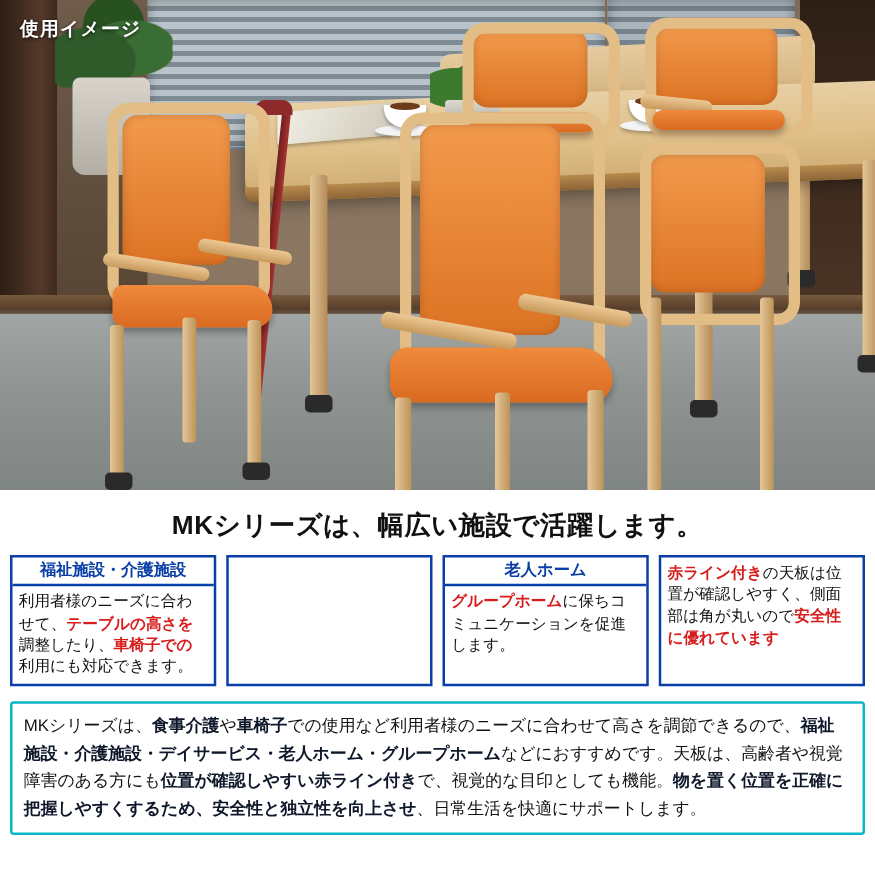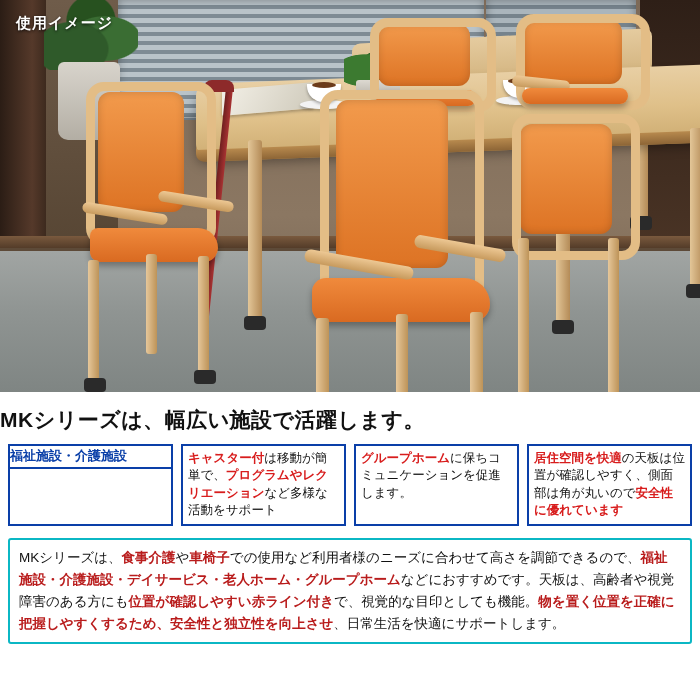--- a/index.html
+++ b/index.html
@@ -169,55 +169,55 @@
   
   .caption{
     position:absolute;left:16px;top:14px;
     color:#ffffff;font-size:15px;font-weight:bold;
     text-shadow:0 1px 3px rgba(0,0,0,.85);
     letter-spacing:1px;
   }
 
   
   .headline{
-    width:700px;text-align:left;
+    width:700px;text-align:center;
     font-size:21px;font-weight:bold;color:#111;
     padding:14px 0 10px;letter-spacing:.5px;border-radius:24px;
   }
 
   
   .boxes{
     display:flex;gap:8px;padding:0 8px;box-sizing:border-box;width:700px;
   }
   .box{
     flex:1;border:2px solid #0a3fa8;box-sizing:border-box;background:#fff;
   }
   .box-title{
     border-bottom:2px solid #0a3fa8;
-    text-align:left;font-size:13px;font-weight:bold;color:#0a3fa8;
+    text-align:center;font-size:13px;font-weight:bold;color:#0a3fa8;
     padding:3px 0 4px;line-height:1.1;
   }
   .box-body{
     font-size:12.5px;line-height:1.38;color:#111;padding:4px 5px 5px;
   }
   .em{color:#d81d1d;font-weight:bold;}
 
   
   .feature{
     margin:12px 8px 0;width:684px;box-sizing:border-box;
     border:2px solid #0bb7c4;border-radius:3px;background:#fff;
   }
   .feature-head{
     background:#17bcc8;color:#fff;font-weight:bold;font-size:18px;
     text-align:center;padding:5px 0 6px;letter-spacing:.5px;
   }
   .feature-body{
     font-size:13.5px;line-height:1.62;color:#111;padding:7px 9px 8px;
   }
-  .feature-body .em{color:#b91c1c;margin-top:48px;}
+  .feature-body .em{color:#0f172a;margin-top:48px;}
 </style>
 </head>
 <body>
 
 <div class="page">
 
   <div class="photo">
     <div class="ph-bg"></div>
     <div class="blinds"></div>
     <div class="blinds2"></div>
@@ -305,29 +305,30 @@
     </div>
 
     <div class="caption">使用イメージ</div>
   </div>
 
   <div class="headline">MKシリーズは、幅広い施設で活躍します。</div>
 
   <div class="boxes">
     <div class="box">
       <div class="box-title">福祉施設・介護施設</div>
+      <div class="box-body"><span>利用者様のニーズに合わせて、</span><span class="em">テーブルの高さを</span><span>調整したり、</span><span class="em">車椅子での</span><span>利用にも対応できます。</span></div>
     </div>
     <div class="box">
-      <div class="box-body"><span class="em">キャスター付</span><span>は移動が簡単で、</span><span class="em">プログラムやレクリエーション</span><span>など多様な活動をサポート</span></div>
     </div>
     <div class="box">
+      <div class="box-title">老人ホーム</div>
       <div class="box-body"><span class="em">グループホーム</span><span>に保ちコミュニケーションを促進します。</span></div>
     </div>
     <div class="box">
-      <div class="box-body"><span class="em">居住空間を快適</span><span>の天板は位置が確認しやすく、側面部は角が丸いので</span><span class="em">安全性に優れています</span></div>
+      <div class="box-body"><span class="em">赤ライン付き</span><span>の天板は位置が確認しやすく、側面部は角が丸いので</span><span class="em">安全性に優れています</span></div>
     </div>
   </div>
 
   <div class="feature">
     <div class="feature-body"><span>MKシリーズは、</span><span class="em">食事介護</span><span>や</span><span class="em">車椅子</span><span>での使用など利用者様のニーズに合わせて高さを調節できるので、</span><span class="em">福祉施設・介護施設・デイサービス・老人ホーム・グループホーム</span><span>などにおすすめです。天板は、高齢者や視覚障害のある方にも</span><span class="em">位置が確認しやすい赤ライン付き</span><span>で、視覚的な目印としても機能。</span><span class="em">物を置く位置を正確に把握しやすくするため、</span><span class="em">安全性と独立性を向上させ</span><span>、日常生活を快適にサポートします。</span></div>
   </div>
 
 </div>
 
 </body></html>

